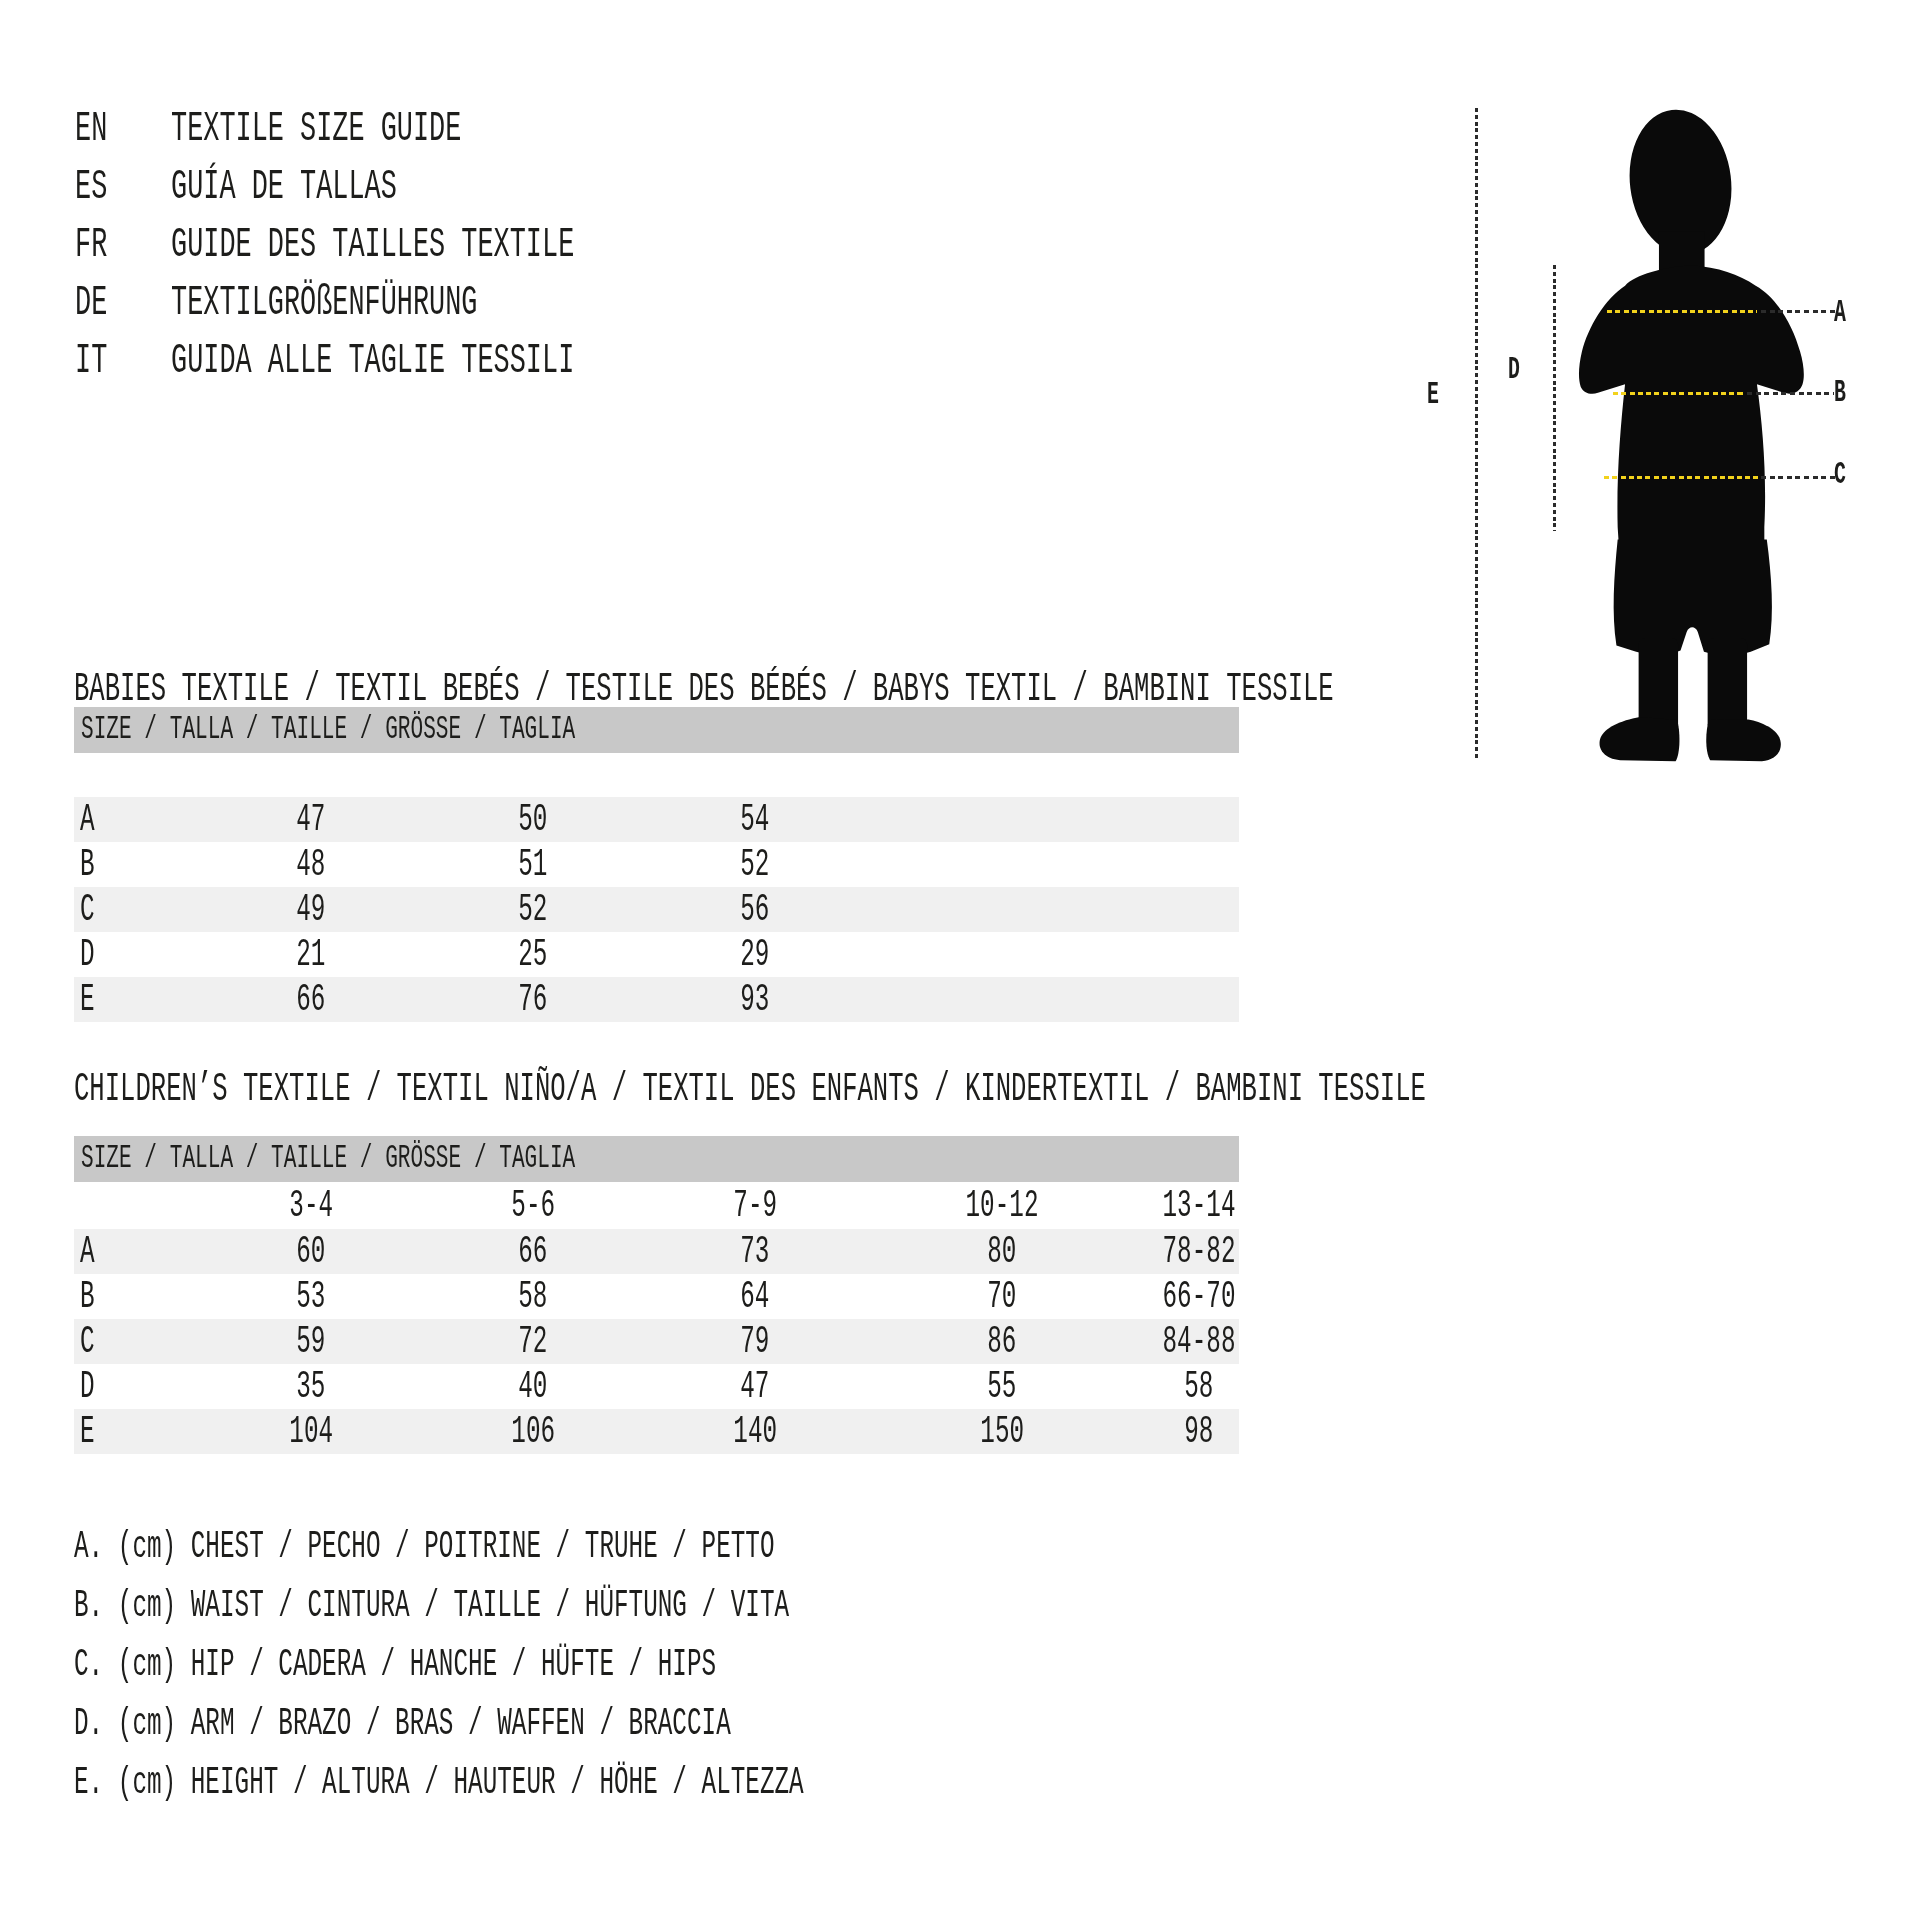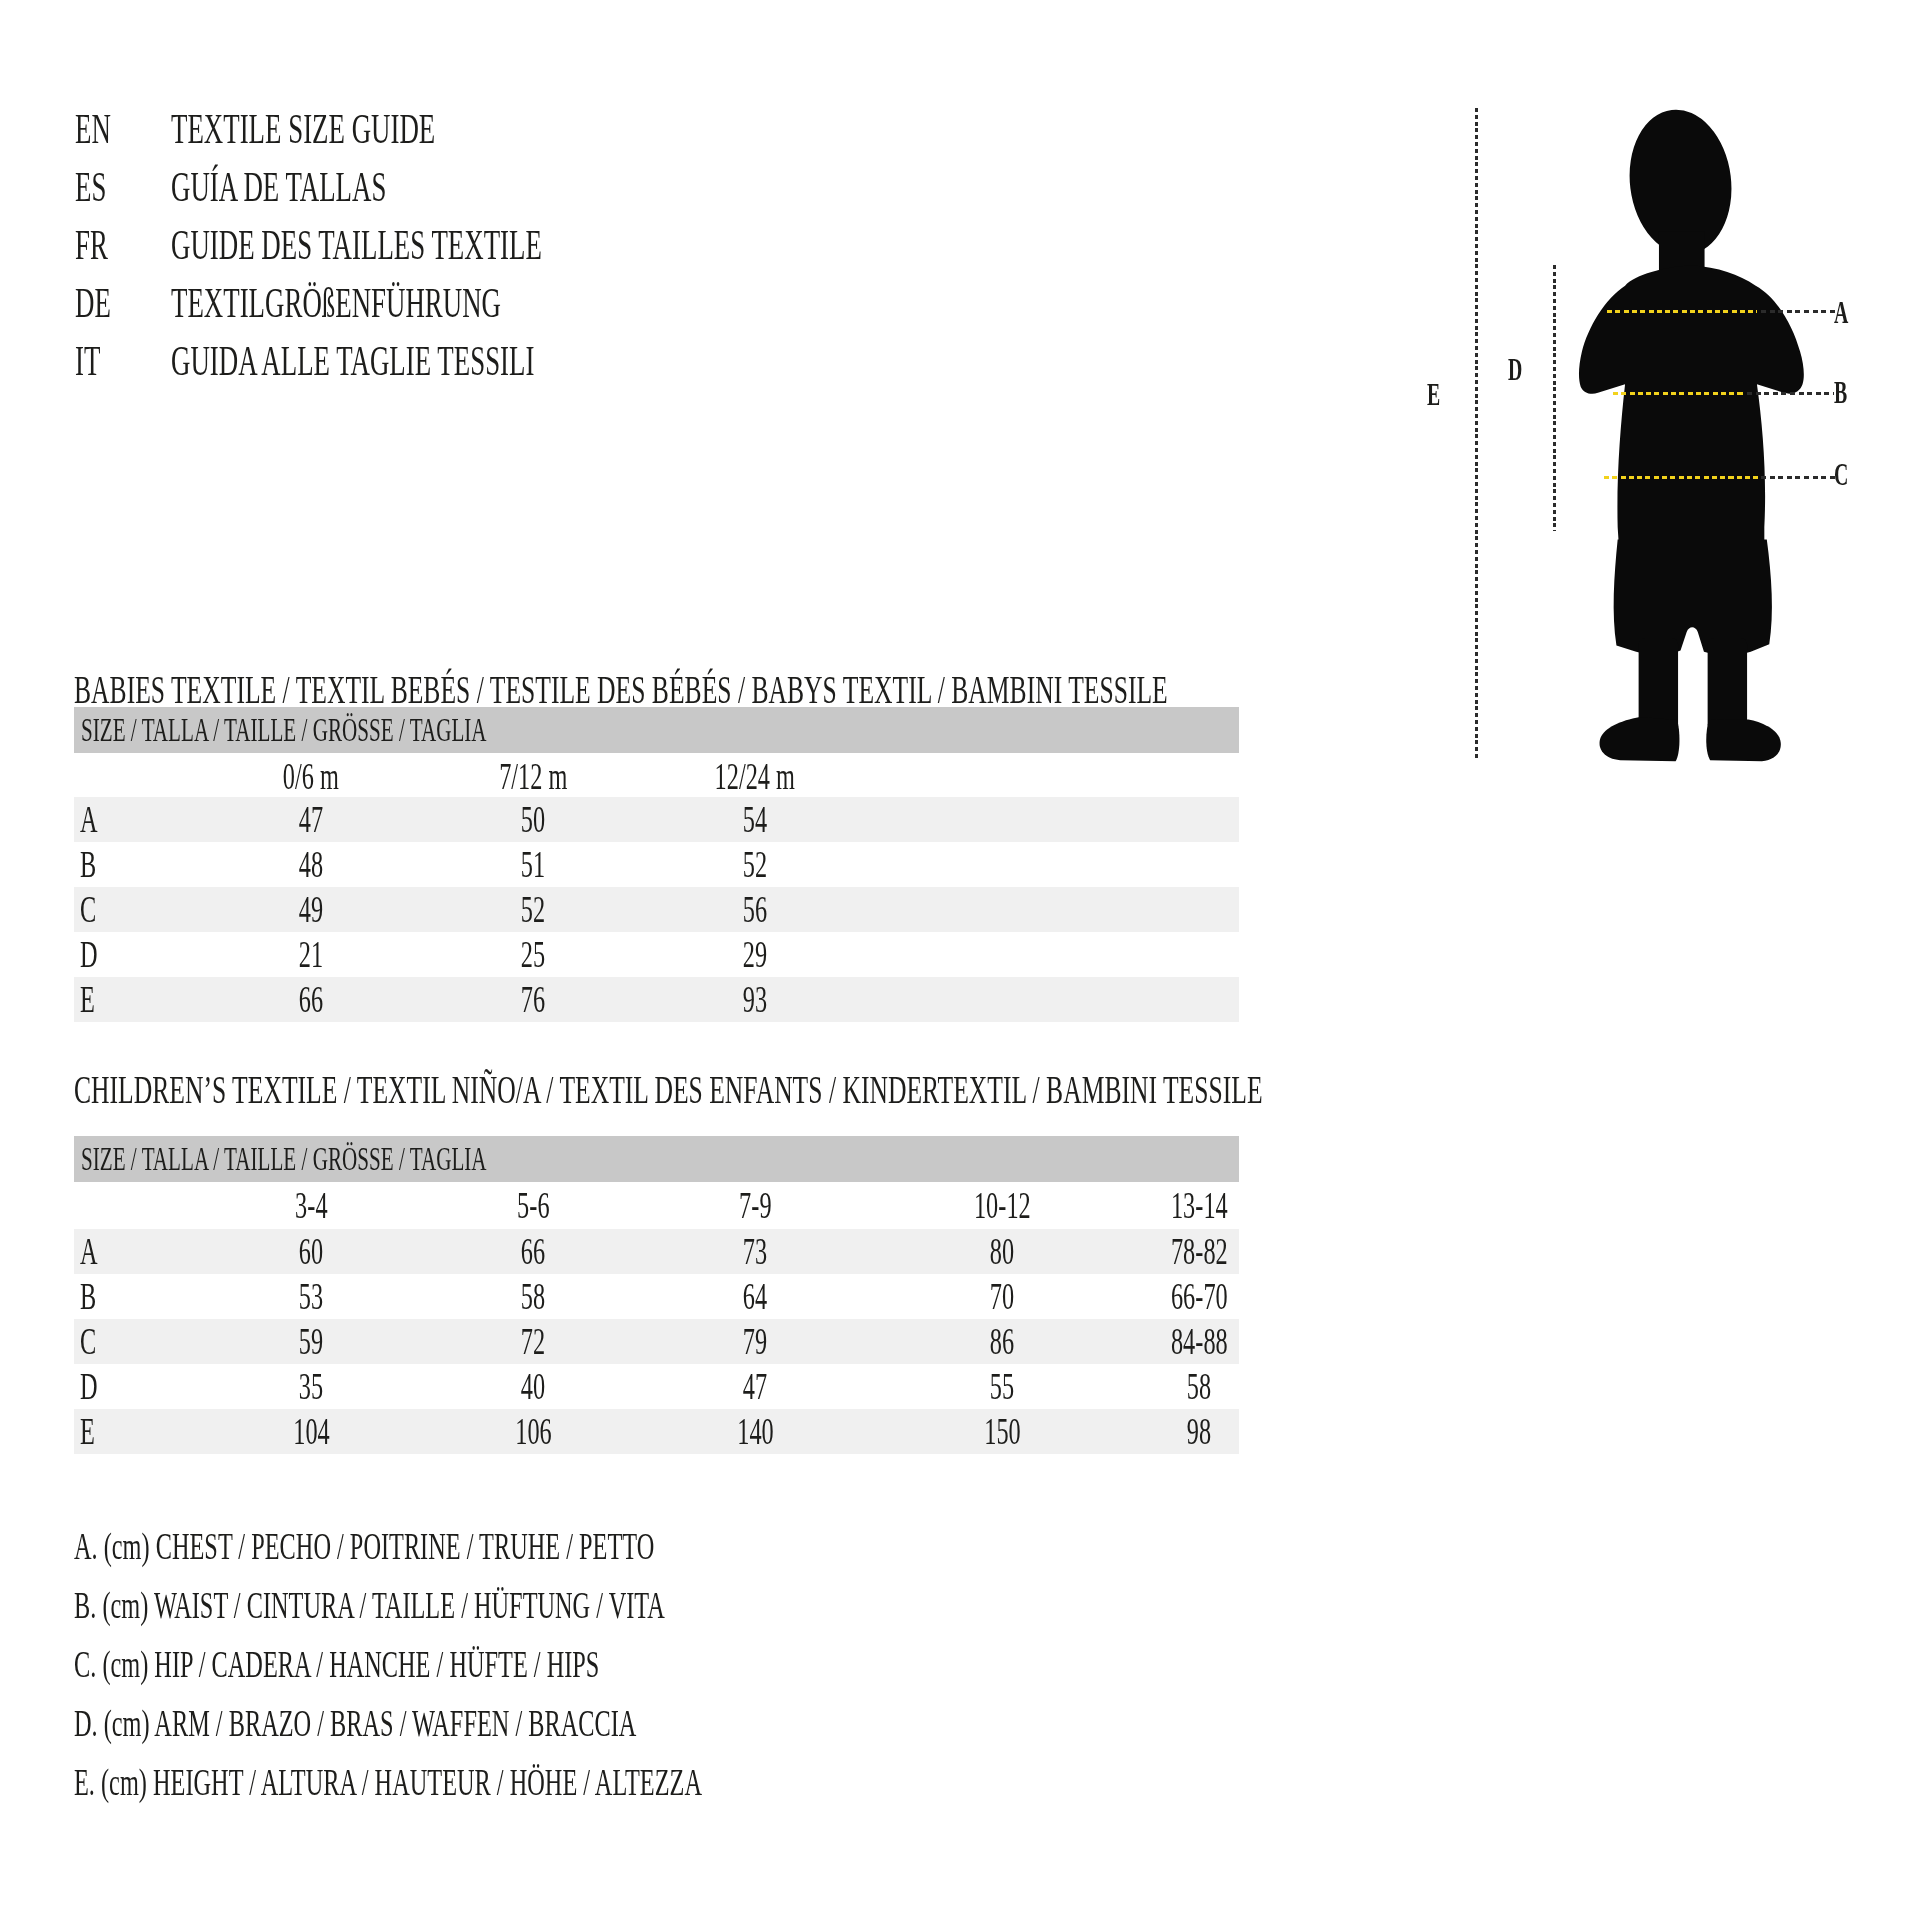--- a/index.html
+++ b/index.html
@@ -1,17 +1,17 @@
 <!DOCTYPE html>
 <html style="--accent_yellow: #f2d21c; --line_dark: #2b2b2b; --silhouette: #0a0a0a; --band_gray: #c8c8c8; --row_gray: #f0f0f0; --text: #1d1d1b;font-size:10px"><head>
 <meta charset="utf-8">
 <style>
   html,body{margin:0;padding:0;background:#ffffff;}
   .page{position:relative;width:1926px;height:1924px;background:#fff;overflow:hidden;
-        font-family:Liberation Serif, serif;color:var(--text,#1d1d1b);}
+        font-family:Liberation Mono, monospace;color:var(--text,#1d1d1b);}
 
   
   .cx{display:inline-block;transform:scaleX(0.64);transform-origin:0 50%;white-space:nowrap;}
   .cxc{display:inline-block;transform:scaleX(0.64);transform-origin:50% 50%;white-space:nowrap;}
 
   
   .lang-block{position:absolute;left:75px;top:100px;font-size:42px;line-height:58px;}
   .lang-row{display:flex;}
   .lang-code{width:96px;flex:0 0 96px;}
   .lang-title{flex:1;}
@@ -124,25 +124,20 @@
   <div class="mlabel lab-a"><span class="cx">A</span></div>
   <div class="mlabel lab-b"><span class="cx">B</span></div>
   <div class="mlabel lab-c"><span class="cx">C</span></div>
   <div class="mlabel lab-d"><span class="cx">D</span></div>
   <div class="mlabel lab-e"><span class="cx">E</span></div>
 
   <div class="heading h-babies"><span class="cx">BABIES TEXTILE / TEXTIL BEBÉS / TESTILE DES BÉBÉS / BABYS TEXTIL / BAMBINI TESSILE</span></div>
   <div class="band band-babies">
     <div class="band-text"><span class="cx">SIZE / TALLA / TAILLE / GRÖSSE / TAGLIA</span></div>
   </div>
-  <div class="colhead ch-babies">
-    <div class="cell cc1"><span class="cxc">0/6 m</span></div>
-    <div class="cell cc2"><span class="cxc">7/12 m</span></div>
-    <div class="cell cc3"><span class="cxc">12/24 m</span></div>
-  </div>
 
   <div class="trow striped" style="top:797px">
     <span class="rowletter"><span class="cx">A</span></span>
     <div class="cell cc1"><span class="cxc">47</span></div>
     <div class="cell cc2"><span class="cxc">50</span></div>
     <div class="cell cc3"><span class="cxc">54</span></div>
   </div>
   <div class="trow" style="top:842px">
     <span class="rowletter"><span class="cx">B</span></span>
     <div class="cell cc1"><span class="cxc">48</span></div>

